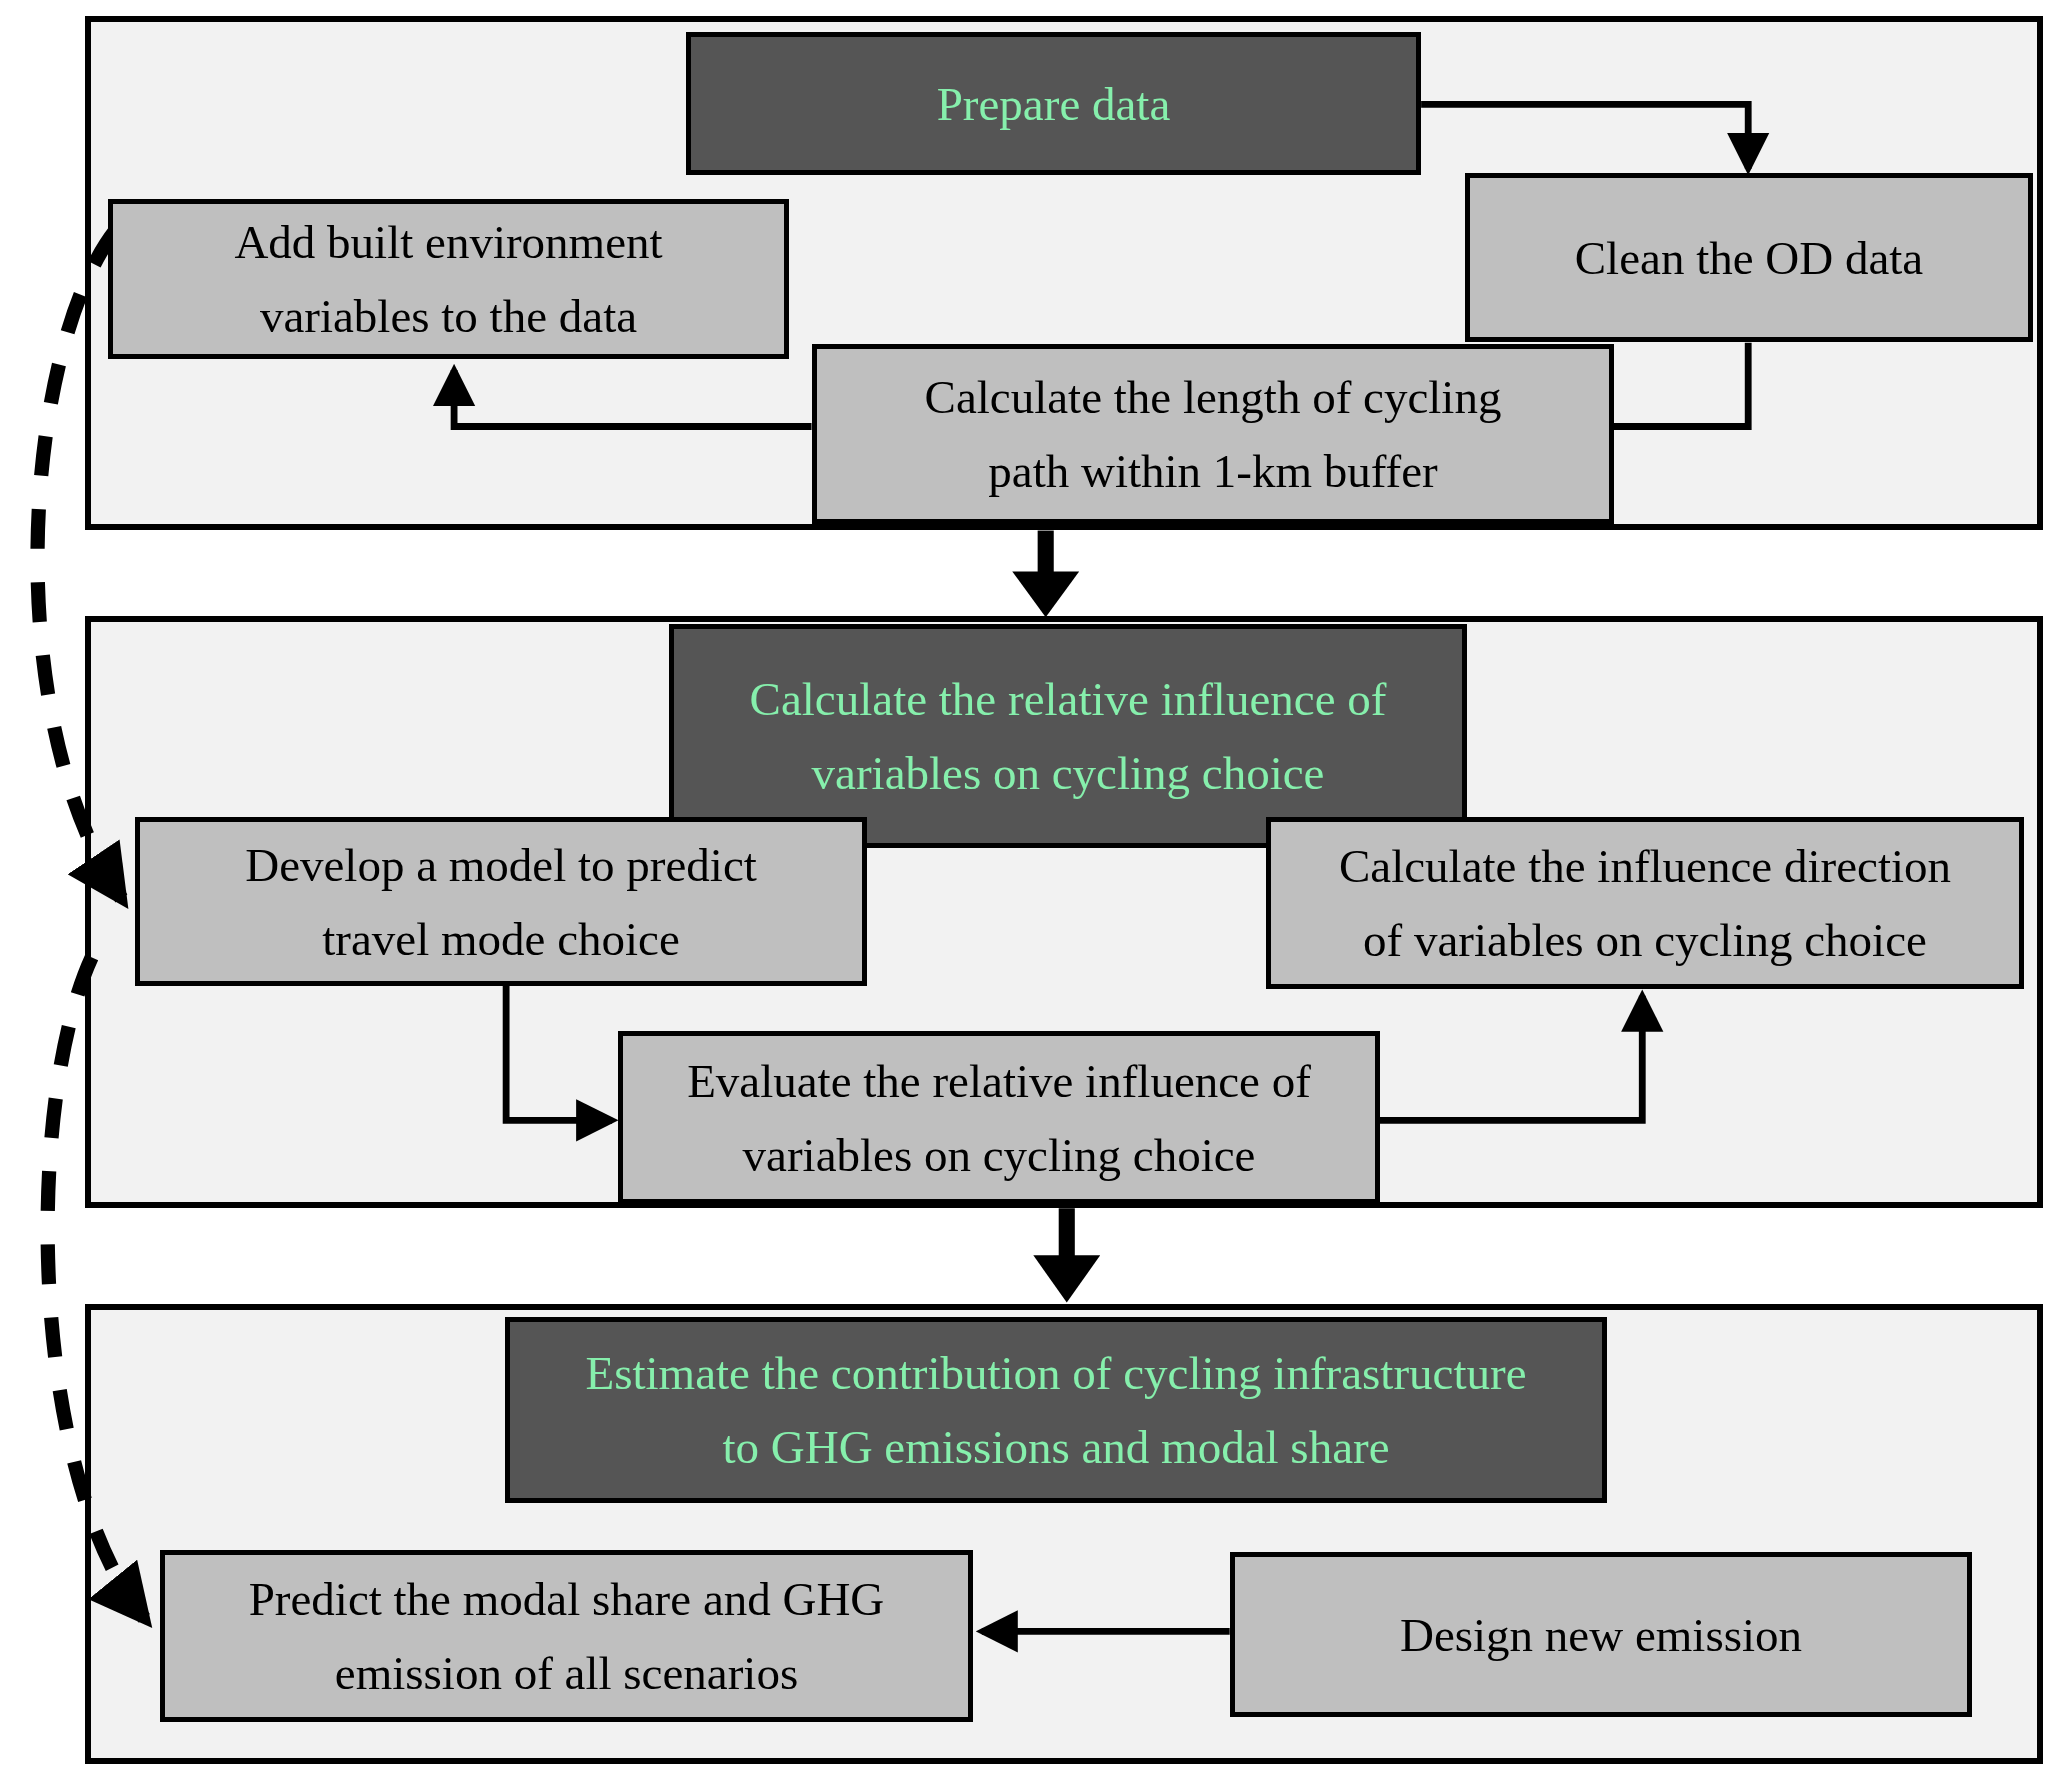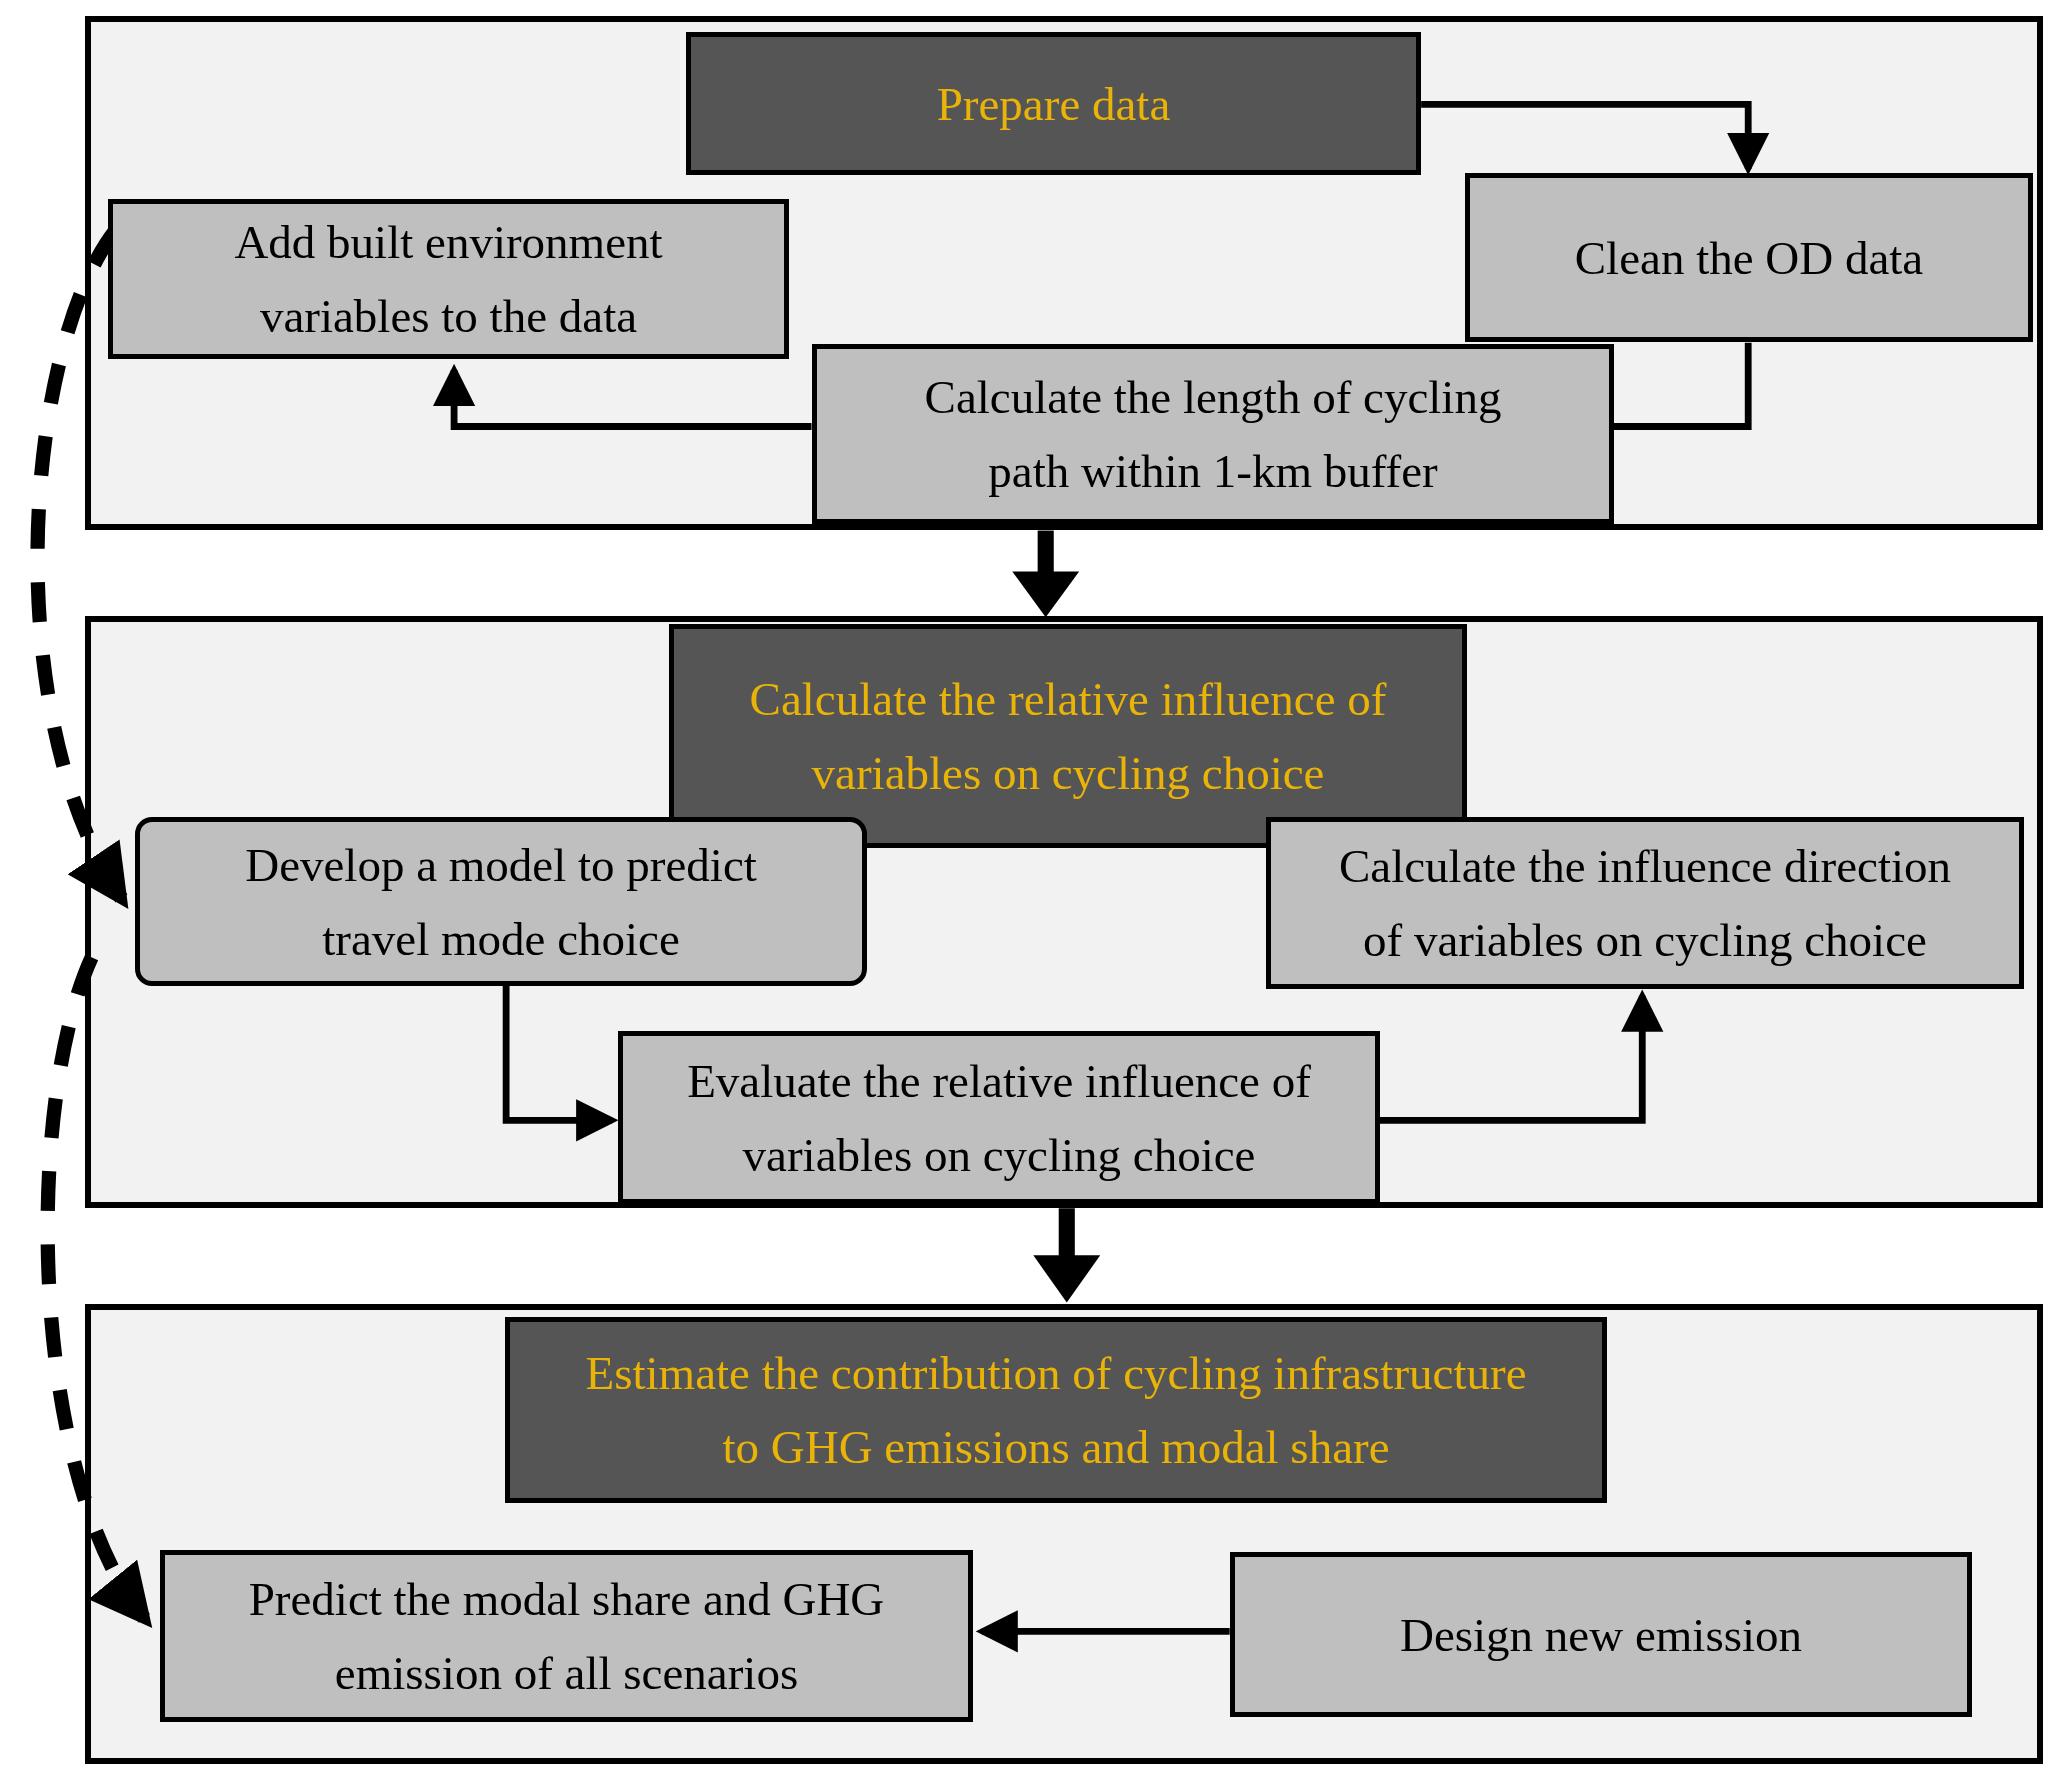--- a/index.html
+++ b/index.html
@@ -24,21 +24,21 @@
     display: flex;
     flex-direction: column;
     align-items: center;
     justify-content: center;
     text-align: center;
     font-size: 47px;
     line-height: 74px;
     letter-spacing: 0px;
     white-space: nowrap;
   }
-  .node.dark  { background: #555555; color: #eab308; align-items: center; }
+  .node.dark  { background: #555555; color: #86efac; align-items: center; }
   .node.light { background: #bfbfbf; color: #000000; }
   .wires {
     position: absolute;
     left: 0; top: 0;
     width: 2066px;
     height: 1776px;
     pointer-events: none;
   }
 </style>
 </head>
@@ -94,21 +94,21 @@
   </div>
   <div class="node light" style="left:812px; top:344px; width:802px; height:180px;">
     <span>Calculate the length of cycling</span>
     <span>path within 1-km buffer</span>
   </div>
 
   <div class="node dark" style="left:669px; top:624px; width:798px; height:224px;">
     <span>Calculate the relative influence of</span>
     <span>variables on cycling choice</span>
   </div>
-  <div class="node light" style="left:135px; top:817px; width:732px; height:169px;border-radius:17px;">
+  <div class="node light" style="left:135px; top:817px; width:732px; height:169px;">
     <span>Develop a model to predict</span>
     <span>travel mode choice</span>
   </div>
   <div class="node light" style="left:1266px; top:817px; width:758px; height:172px;">
     <span>Calculate the influence direction</span>
     <span>of variables on cycling choice</span>
   </div>
   <div class="node light" style="left:618px; top:1031px; width:762px; height:173px;">
     <span>Evaluate the relative influence of</span>
     <span>variables on cycling choice</span>

